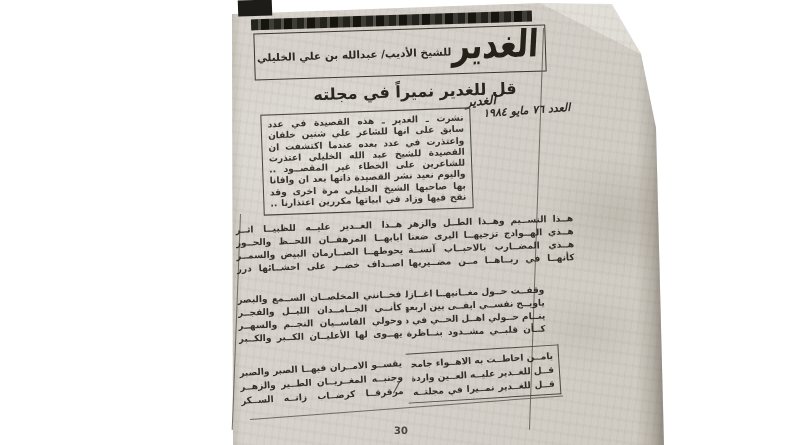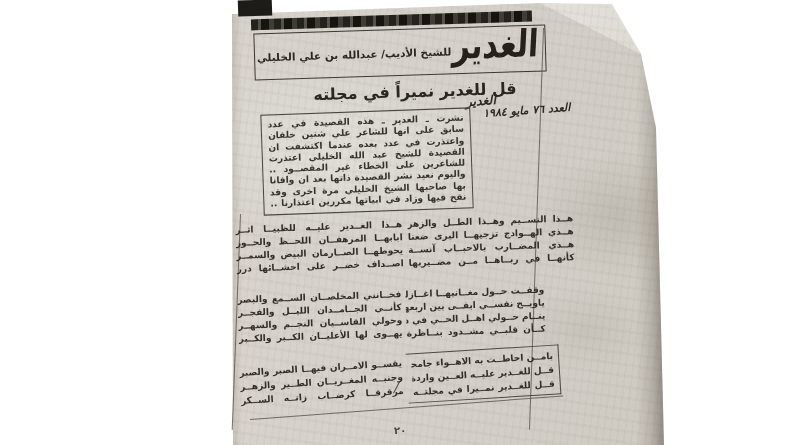--- a/index.html
+++ b/index.html
@@ -176,13 +176,13 @@
   <div class="vline">يامــن احاطــت به الاهــواء جامحــة</div>
   <div class="vline">قــل للغــدير عليــه العــين واردة</div>
   <div class="vline">قــل للغــدير نمــيرا في مجلتــه</div>
 </div>
 <div class="abs stanza s3l">
   <div class="vline">يقســو الامــران فيهــا الصبر والصبر</div>
   <div class="vline">وجنبــه المغــريــان الطــير والزهــر</div>
   <div class="vline">مرقرقــا كرضــاب زانــه الســكر</div>
 </div>
 
-<div class="abs pagenum">٢٠</div>
+<div class="abs pagenum">30</div>
 
 </body></html>

